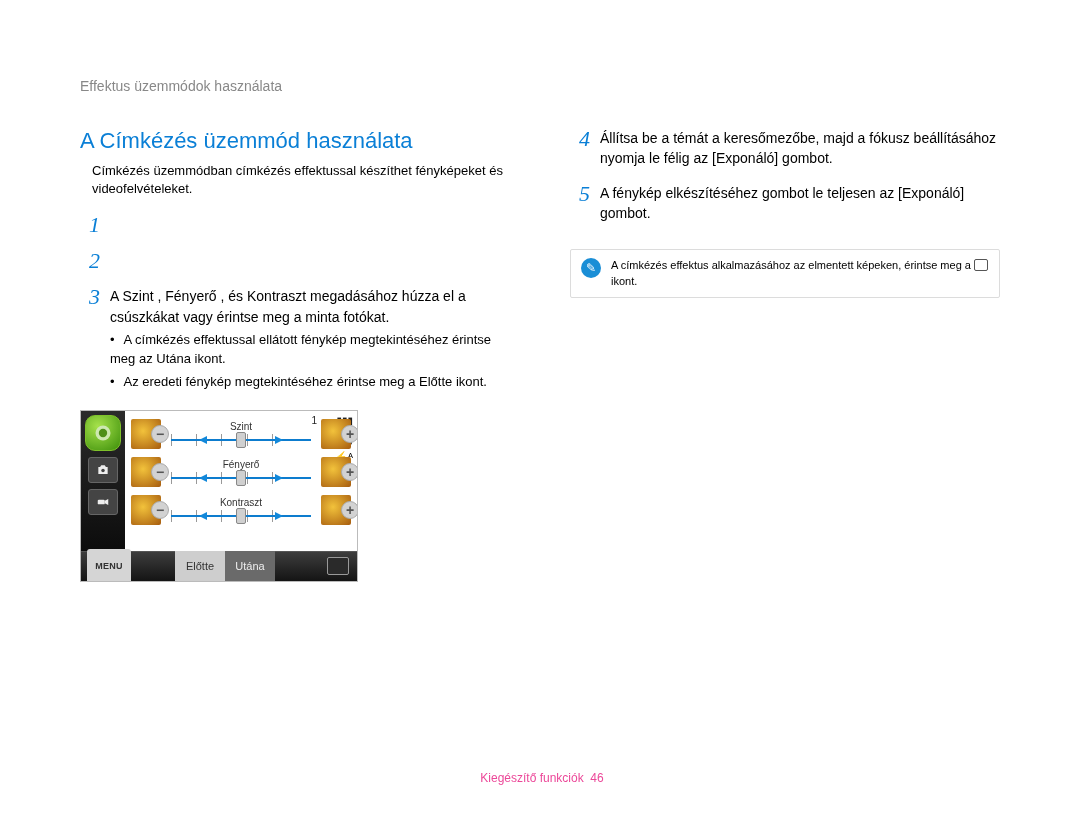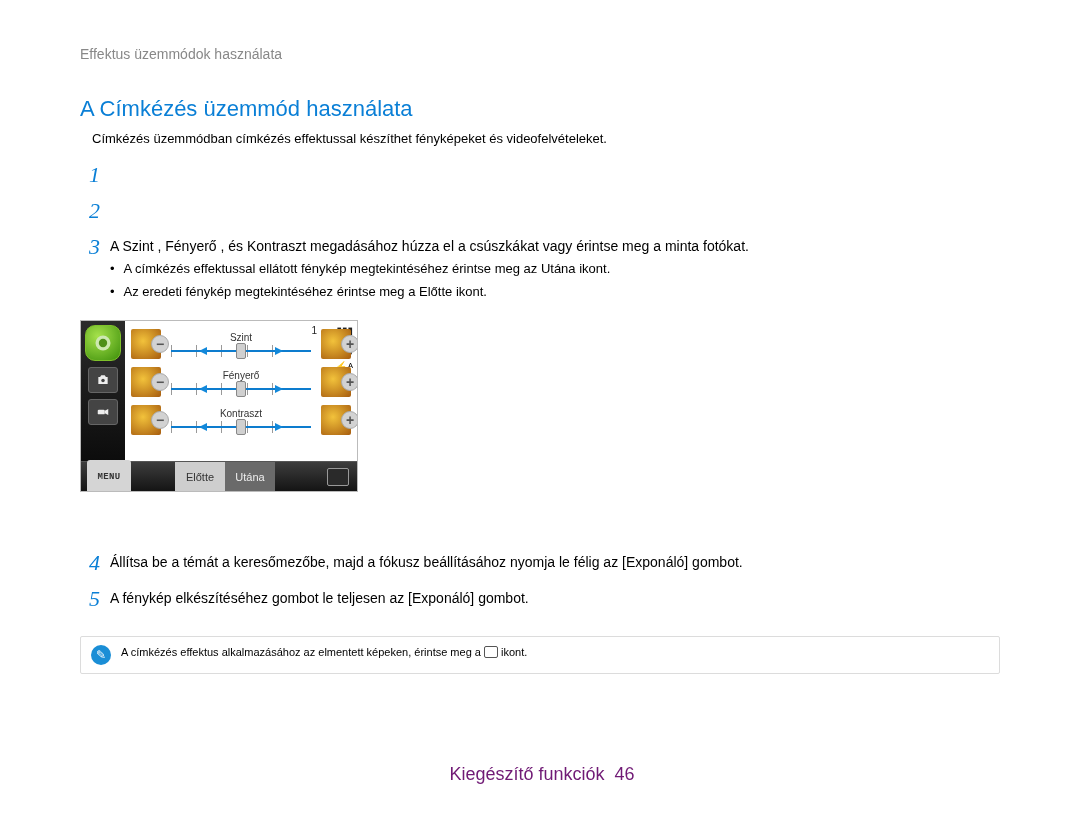--- a/index.html
+++ b/index.html
@@ -6,31 +6,30 @@
   body {
     font-family: Arial, Helvetica, sans-serif;
     width: 1080px;
     height: 815px;
     background: #fff;
     color: #000;
     position: relative;
     overflow: hidden;
   }
   .page {
-    padding: 46px 80px 0 80px;
+    padding: 78px 80px 0 80px;
   }
   .breadcrumb {
     color: #888;
     font-size: 14px;
     margin-bottom: 34px;
   }
   .cols {
     display: flex;
     gap: 60px;
-    flex-direction: column;
   }
   .col {
     flex: 1;
     min-width: 0;
   }
   h1.section-title {
     color: #0a7fd6;
     font-weight: 400;
     font-size: 22px;
     margin-bottom: 8px;
@@ -214,21 +213,21 @@
     height: 30px;
     background: linear-gradient(#3d3d3d,#141414);
     display:flex;align-items:center;
     color:#ddd;font-size:11px;
     border-top:1px solid #555;
   }
   .menu-chip {
     width:44px;height:34px;margin-left:6px;
     background:#d5d5d5;border-radius:3px;
     display:flex;align-items:center;justify-content:center;
-    color:#333;font-size:9px;font-weight:700;letter-spacing:0.3px;font-family:Liberation Mono, monospace;
+    color:#333;font-size:9px;font-weight:700;letter-spacing:0.3px;
   }
   .tab-before {
     margin-left:44px;
     width:50px;height:30px;
     background:#cecece;color:#333;
     display:flex;align-items:center;justify-content:center;
   }
   .tab-after {
     width:50px;height:30px;
     background:#6a6a6a;color:#eee;
@@ -237,21 +236,21 @@
   .compare-ic {
     margin-left:auto;margin-right:8px;
     width:22px;height:18px;border:1px solid #999;border-radius:2px;
     background:#2a2a2a;
     position:relative;
   }
   .footer {
     position:absolute;
     bottom:30px;left:4px;right:0;
     text-align:center;
-    font-size:18px;color:#701a75;
+    font-size:12px;color:#ec4899;
   }
 </style>
 </head>
 <body>
 
 <div class="page">
   <div class="breadcrumb">Effektus üzemmódok használata</div>
 
   <div class="cols">
 

